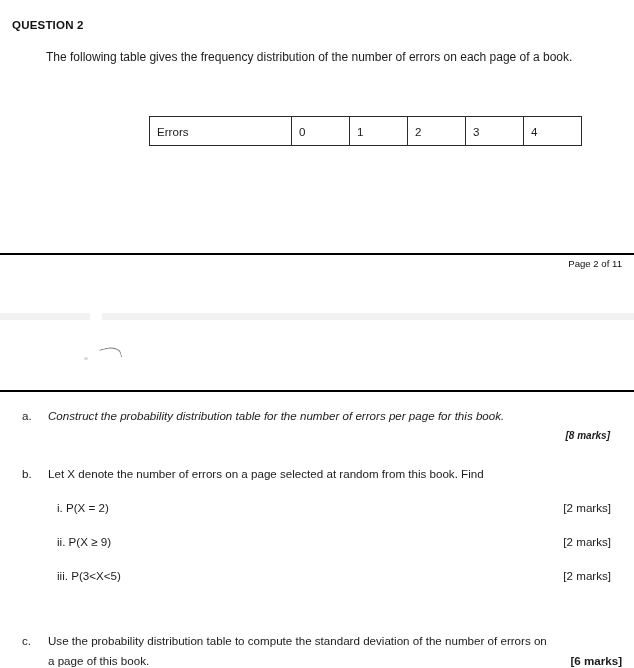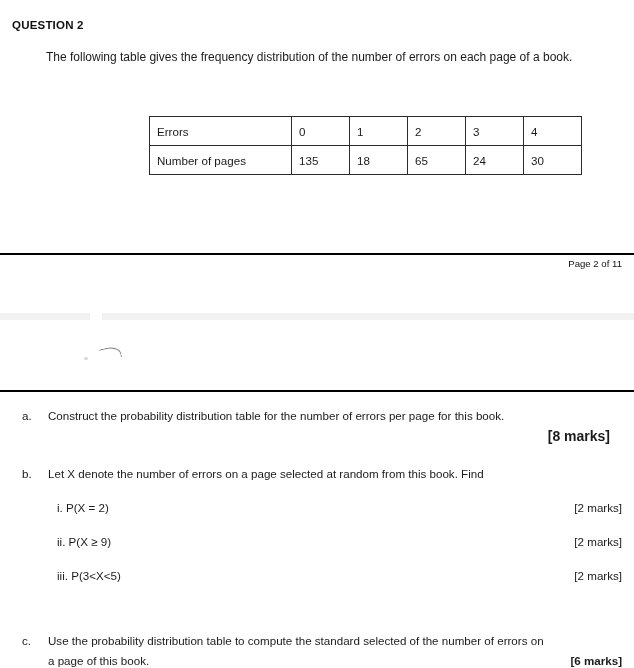--- a/index.html
+++ b/index.html
@@ -149,31 +149,31 @@
     line-height: 20px;
     color: #1b1b1b;
   }
   .part-body {
     flex: 1 1 auto;
     font-size: 11.6px;
     line-height: 20px;
     color: #1b1b1b;
   }
   .part-a { margin-left: 22px; margin-top: 8px; padding-right: 12px; }
-  .part-a .part-body { width: 520px; }
+  .part-a .part-body { width: 520px; font-style: italic; }
   .marks-right {
     display: block;
     text-align: right;
     font-weight: bold;
-    font-size: 14px;
+    font-size: 10px;
     padding-right: 12px;
   }
   .part-b { margin-left: 22px; margin-top: 18px; }
   .sub-list {
-    margin: 0;
+    margin: 11px;
     padding: 0;
     list-style: none;
     margin-left: 57px;
   }
   .sub-item {
     display: flex;
     justify-content: space-between;
     align-items: baseline;
     margin-top: 14px;
     font-size: 11.6px;
@@ -206,28 +206,20 @@
   <div class="freq-table-wrap">
     <table class="freq-table">
       <tbody>
         <tr>
           <td class="label-cell">Errors</td>
           <td class="value-cell">0</td>
           <td class="value-cell">1</td>
           <td class="value-cell">2</td>
           <td class="value-cell">3</td>
           <td class="value-cell">4</td>
-        </tr>
-        <tr>
-          <td class="label-cell">Number of pages</td>
-          <td class="value-cell">135</td>
-          <td class="value-cell">18</td>
-          <td class="value-cell">65</td>
-          <td class="value-cell">24</td>
-          <td class="value-cell">30</td>
         </tr>
       </tbody>
     </table>
   </div>
 
   <div class="rule rule-footer"></div>
 
   <div class="page-footer">Page 2 of 11</div>
 
   <div class="scan-band"></div>
@@ -265,21 +257,21 @@
       </li>
       <li class="sub-item">
         <span>iii. P(3&lt;X&lt;5)</span>
         <span class="marks-inline">[2 marks]</span>
       </li>
     </ul>
 
     <div class="part-row part-c">
       <div class="part-marker">c.</div>
       <div class="part-body">
-        <div>Use the probability distribution table to compute the standard selected of the number of errors on</div>
+        <div>Use the probability distribution table to compute the standard deviation of the number of errors on</div>
         <div class="part-c-line2">
           <span>a page of this book.</span>
           <span class="marks-inline" style="font-weight:bold;">[6 marks]</span>
         </div>
       </div>
     </div>
 
   </div>
 </div>
 

